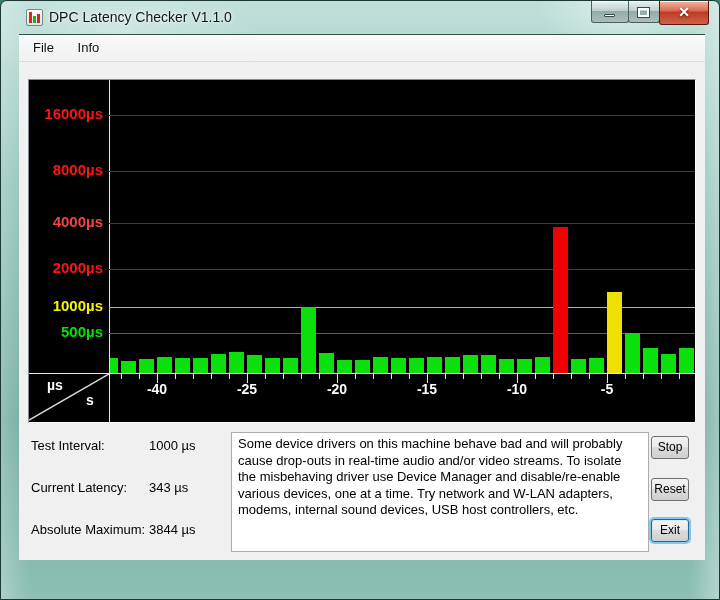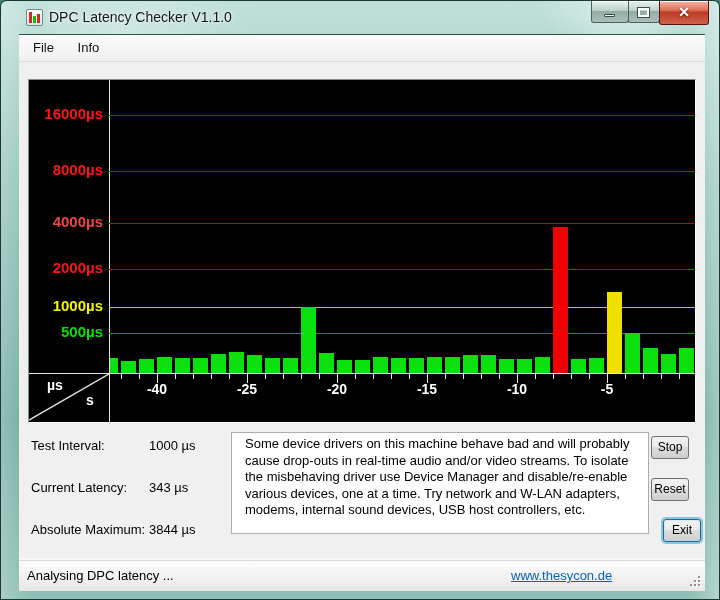--- a/index.html
+++ b/index.html
@@ -62,28 +62,28 @@
   .bar{position:absolute;}
   .tick{position:absolute;width:1px;background:#e6e6e6;top:294px;}
   .ticklabel{position:absolute;top:301px;width:44px;margin-left:-22px;text-align:center;
     color:#fff;font-weight:bold;font-size:14px;}
   .corner-svg{position:absolute;left:0;top:294px;}
   .unit-us{position:absolute;left:18px;top:297px;color:#fff;font-weight:bold;font-size:14px;}
   .unit-s{position:absolute;left:57px;top:312px;color:#fff;font-weight:bold;font-size:14px;}
   
   .info-label{position:absolute;left:30px;font-size:13px;color:#000;}
   .info-value{position:absolute;left:148px;font-size:13px;color:#000;}
-  .descbox{position:absolute;left:230px;top:431px;width:418px;height:102px;background:#fff;
-    border:1px solid #abadb3;padding:3px 13px;font-size:13px;line-height:16.5px;color:#000;}
+  .descbox{position:absolute;left:230px;top:431px;width:418px;height:120px;background:#fff;
+    border:1px solid #abadb3;padding:3px 6px;font-size:13px;line-height:16.5px;color:#000;}
   .btn{position:absolute;left:650px;width:38px;height:23px;font-size:12px;color:#000;
     font-family:"Liberation Sans",sans-serif;
     border:1px solid #707070;border-radius:3px;
     background:linear-gradient(180deg,#f2f2f2 0%,#ebebeb 45%,#dcdcdc 50%,#cfcfcf 100%);
     text-align:center;line-height:20px;}
-  .btn.focused{border-color:#2c628b;box-shadow:0 0 0 2px #7fc8ea, inset 0 0 2px #a8dcf0;margin-left:12px;}
+  .btn.focused{border-color:#2c628b;box-shadow:0 0 0 2px #7fc8ea, inset 0 0 2px #a8dcf0;}
   
   .statusbar{position:absolute;left:18px;top:559px;width:686px;height:31px;
     background:linear-gradient(180deg,#fdfdfd,#e7e7e7);
     border-top:1px solid #d8d8d8;box-shadow:0 -2px 0 #f7f7f7;}
   .status-text{position:absolute;left:8px;top:7px;font-size:13px;color:#000;}
   .status-link{position:absolute;left:492px;top:7px;font-size:13px;color:#0563c1;
     text-decoration:underline;cursor:pointer;}
   .grip{position:absolute;right:4px;bottom:4px;width:13px;height:13px;}
   .grip i{position:absolute;width:2px;height:2px;background:#909090;box-shadow:1px 1px 0 #fff;}
   .grip .d1{right:1px;bottom:1px;} .grip .d2{right:1px;bottom:5px;} .grip .d3{right:5px;bottom:1px;}
@@ -223,25 +223,13 @@
   <div class="info-value" style="top:479px">343 µs</div>
   <div class="info-label" style="top:521px">Absolute Maximum:</div>
   <div class="info-value" style="top:521px">3844 µs</div>
 
   <div class="descbox">Some device drivers on this machine behave bad and will probably cause drop-outs in real-time audio and/or video streams. To isolate the misbehaving driver use Device Manager and disable/re-enable various devices, one at a time. Try network and W-LAN adapters, modems, internal sound devices, USB host controllers, etc.</div>
 
   <div class="btn" style="top:435px">Stop</div>
   <div class="btn" style="top:477px">Reset</div>
   <div class="btn focused" style="top:518px">Exit</div>
 
-  <div class="statusbar">
-    <div class="status-text">Analysing DPC latency ...</div>
-    <a class="status-link">www.thesycon.de</a>
-    <div class="grip">
-      <i class="d1"></i>
-        <i class="d2"></i>
-        <i class="d3"></i>
-        <i class="d4"></i>
-        <i class="d5"></i>
-        <i class="d6"></i>
-    </div>
-  </div>
 </div>
 
 </body></html>

